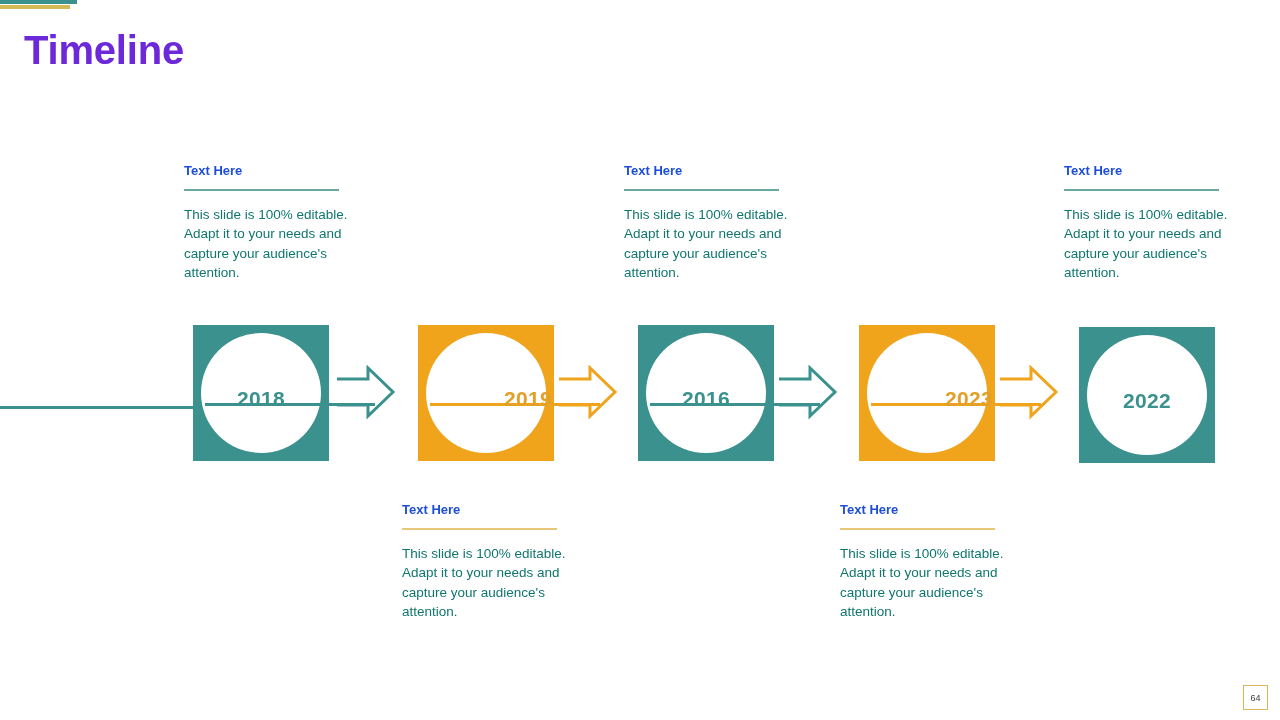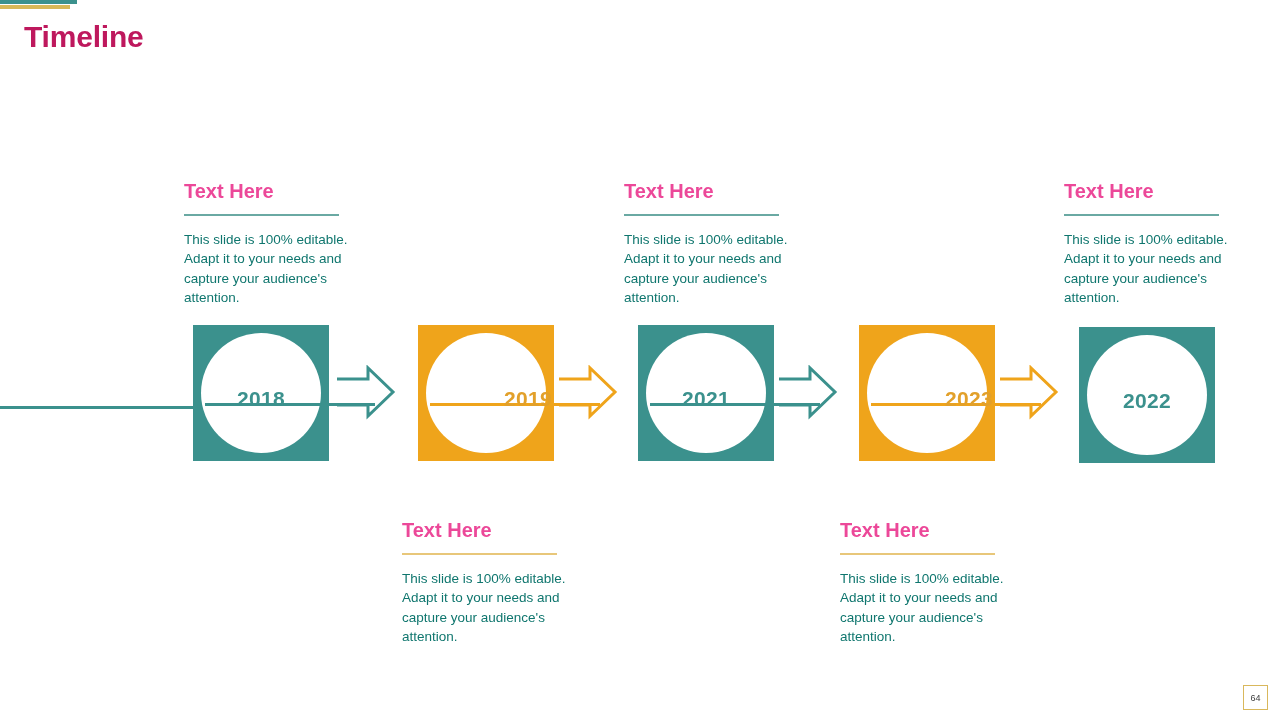--- a/index.html
+++ b/index.html
@@ -35,24 +35,24 @@
     top: 5px; left: 0;
     width: 70px;
     height: 4px;
     background: #d7b857;
   }
 
   
   #page-title {
     position: absolute;
     left: 24px;
-    top: 20px;
-    font-size: 30px;
+    top: 28px;
+    font-size: 40px;
     font-weight: bold;
-    color: #be185d;
+    color: #6d28d9;
     letter-spacing: -0.2px;
     white-space: nowrap;
   }
 
   
   #baseline-left {
     position: absolute;
     left: 0;
     top: 406px;
     width: 200px;
@@ -115,24 +115,24 @@
     height: 56px;
   }
   .arrow svg { display: block; }
 
   
   .txtblock {
     position: absolute;
     width: 180px;
   }
   .txtblock .head {
-    font-size: 20px;
+    font-size: 13px;
     font-weight: bold;
-    color: #ec4899;
-    margin: 17px 0 11px 0;
+    color: #1d4ed8;
+    margin: 0 0 11px 0;
     white-space: nowrap;
   }
   .txtblock .rule {
     width: 155px;
     height: 1.6px;
     margin: 0 0 14px 0;
   }
   .txtblock .rule.teal { background: #6aa9a3; }
   .txtblock .rule.gold { background: #e8c77a; }
   .txtblock .body {
@@ -221,21 +221,21 @@
 <div class="arrow" style="left:558px; top:365px;">
   <svg width="60" height="56" viewBox="0 0 60 56">
     <polyline points="1,14 32,14 32,3 57,27 32,51 32,40 1,40" fill="none" stroke="#efa41b" stroke-width="3" stroke-linejoin="miter"></polyline>
   </svg>
 </div>
 
 <div class="node teal" style="left:638px; top:325px;">
   <div class="sq"></div>
   <div class="circ"></div>
   <div class="crossline"></div>
-  <div class="yr">2021</div>
+  <div class="yr">2016</div>
 </div>
 <div class="arrow" style="left:778px; top:365px;">
   <svg width="60" height="56" viewBox="0 0 60 56">
     <polyline points="1,14 32,14 32,3 57,27 32,51 32,40 1,40" fill="none" stroke="#3b918d" stroke-width="3" stroke-linejoin="miter"></polyline>
   </svg>
 </div>
 
 <div class="node gold" style="left:859px; top:325px;">
   <div class="sq"></div>
   <div class="circ"></div>

